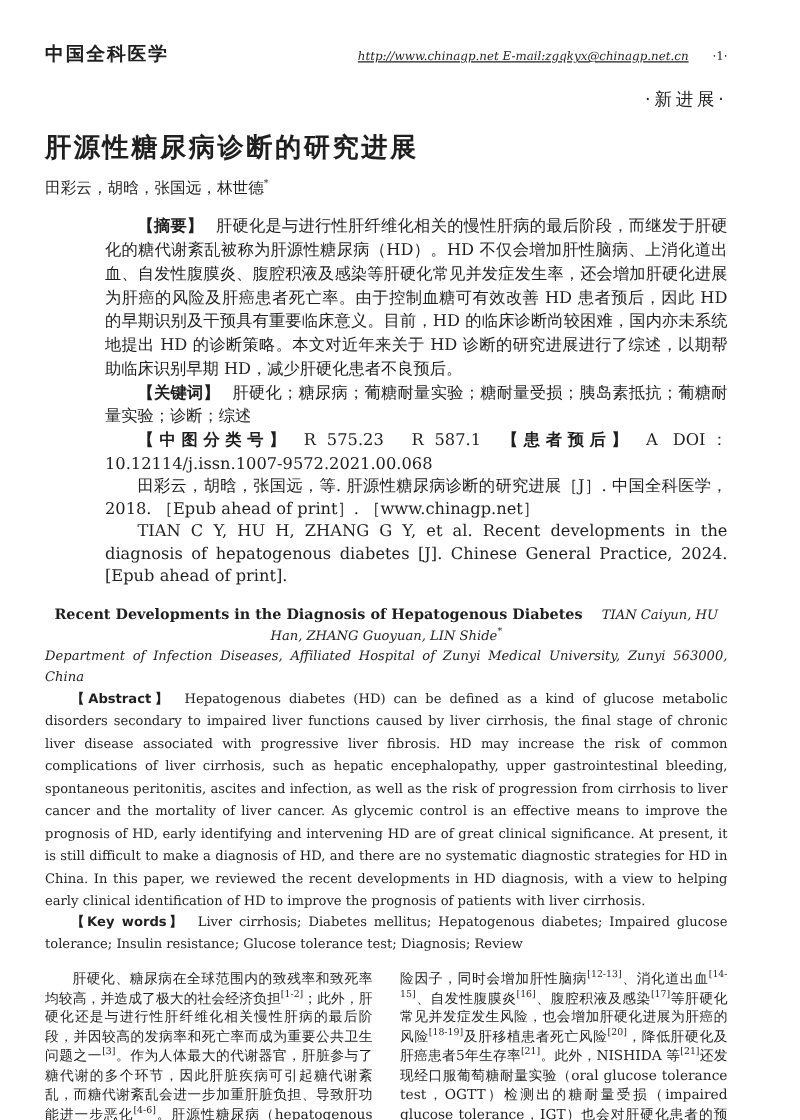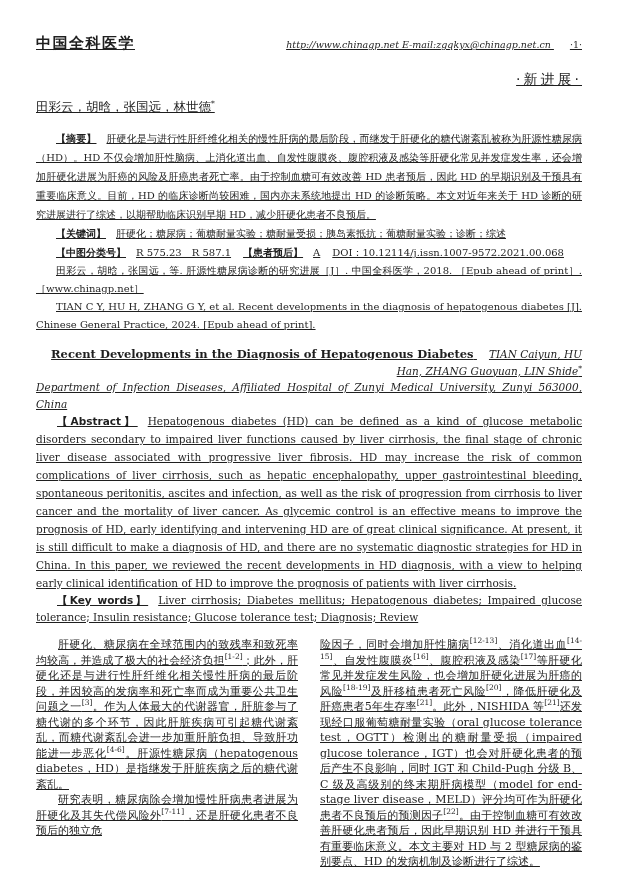--- a/index.html
+++ b/index.html
@@ -1,42 +1,42 @@
 <!DOCTYPE html>
 <html lang="zh"><head>
 <meta charset="utf-8">
 <style>
   html,body{margin:0;padding:0;background:#ffffff;}
   .page{
     position:relative;width:616px;height:896px;box-sizing:border-box;
     padding:34px 34px 0 36px;background:#ffffff;color:#1f1f1f;
-    font-family:"DejaVu Serif",serif;overflow:hidden;text-decoration:underline;
+    font-family:"DejaVu Serif",serif;overflow:hidden;
   }
   p{margin:0;}
   sup{font-size:7.5px;line-height:0;}
   
   .header{display:flex;justify-content:space-between;align-items:baseline;}
   .brand{font-family:"DejaVu Sans",sans-serif;font-weight:bold;font-size:15px;letter-spacing:1.5px;}
   .header-right{font-size:9.5px;white-space:nowrap;}
   .contact{font-style:italic;text-decoration:underline;}
   .pagenum{margin-left:16px;}
   
   .column-tag{text-align:right;font-family:"DejaVu Sans",sans-serif;font-size:14px;letter-spacing:3px;margin-top:18px;}
   .title{font-family:"DejaVu Sans",sans-serif;font-weight:600;font-size:21px;letter-spacing:2px;margin:15px 0 0;}
   .authors{font-size:12.5px;margin-top:10px;}
   
-  .zh{font-size:10px;line-height:19px;text-align:justify;}
+  .zh{font-size:13px;line-height:19px;text-align:justify;margin-left:48px;}
   .abstract-zh{margin-top:13px;}
   .indent{text-indent:2em;}
   .lbl{margin-right:10px;font-family:"DejaVu Sans",sans-serif;}
   .gapl{margin-left:12px;}
   .cit{line-height:18px;}
   
   .en{font-size:10.5px;line-height:16.5px;text-align:justify;}
-  .title-line{margin-top:12px;text-align:right;}
+  .title-line{margin-top:12px;text-align:center;}
   .title-line b{font-size:11.5px;}
   .abstract-en{line-height:18px;}
   
   .bodycols{display:flex;gap:22px;margin-top:12px;}
   .col{width:274px;}
   .b{font-size:11px;line-height:15.5px;text-align:justify;}
 </style>
 </head>
 <body>
 
@@ -45,20 +45,21 @@
   <div class="header">
     <div class="brand">中国全科医学</div>
     <div class="header-right">
       <span class="contact">http://www.chinagp.net E-mail:zgqkyx@chinagp.net.cn</span>
       <span class="pagenum">·1·</span>
     </div>
   </div>
 
   <div class="column-tag">·新进展·</div>
 
+  <h1 class="title">肝源性糖尿病诊断的研究进展</h1>
 
   <div class="authors">田彩云，胡晗，张国远，林世德<sup>*</sup></div>
 
   <p class="zh abstract-zh indent">
     <b class="lbl">【摘要】</b><span>肝硬化是与进行性肝纤维化相关的慢性肝病的最后阶段，而继发于肝硬化的糖代谢紊乱被称为肝源性糖尿病（HD）。HD 不仅会增加肝性脑病、上消化道出血、自发性腹膜炎、腹腔积液及感染等肝硬化常见并发症发生率，还会增加肝硬化进展为肝癌的风险及肝癌患者死亡率。由于控制血糖可有效改善 HD 患者预后，因此 HD 的早期识别及干预具有重要临床意义。目前，HD 的临床诊断尚较困难，国内亦未系统地提出 HD 的诊断策略。本文对近年来关于 HD 诊断的研究进展进行了综述，以期帮助临床识别早期 HD，减少肝硬化患者不良预后。</span>
   </p>
 
   <p class="zh indent">
     <b class="lbl">【关键词】</b><span>肝硬化；糖尿病；葡糖耐量实验；糖耐量受损；胰岛素抵抗；葡糖耐量实验；诊断；综述</span>
   </p>

